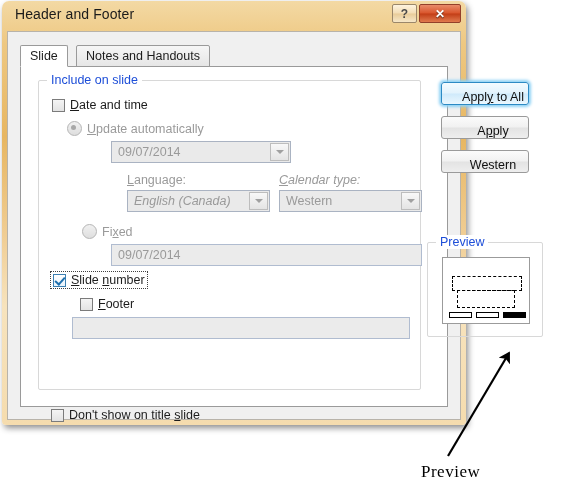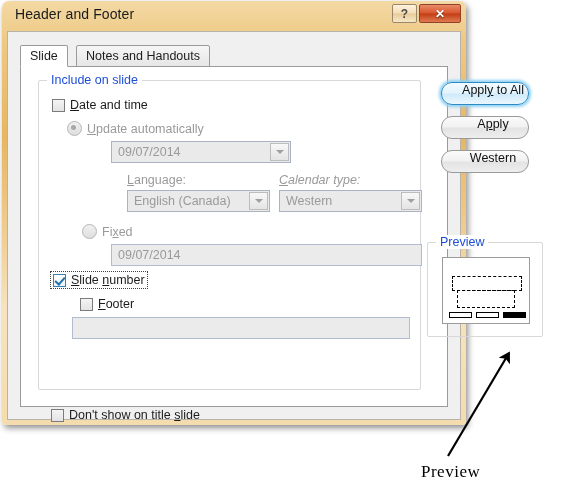--- a/index.html
+++ b/index.html
@@ -186,24 +186,24 @@
     width:0;height:0;
     border-left:4px solid transparent;
     border-right:4px solid transparent;
     border-top:4px solid #a0a0a0;
   }
 
   
   .dbtn{
     position:absolute; left:420px; width:88px; height:23px;
     box-sizing:border-box;
-    display:flex;align-items:flex-start;justify-content:center;
+    display:flex;align-items:flex-end;justify-content:center;
     font-size:12.5px;color:#101010;
     border:1px solid #9a9a9a;
-    border-radius:11px;
+    border-radius:3px;
     background:linear-gradient(to bottom,#fbfbfb 0%,#f1f1f1 48%,#e3e3e3 52%,#eeeeee 100%);
     padding-left:16px;
   }
   .dbtn.default{
     border:1px solid #2c8ac4;
     box-shadow:0 0 3px 2px #8fd2f5;
     background:linear-gradient(to bottom,#f3fbff 0%,#e2f3fd 48%,#cfeafb 52%,#eaf7fe 100%);
   }
 
   
@@ -266,21 +266,21 @@
         </div>
 
         <div class="combo" style="left:72px; top:60px; width:180px; height:22px;">
           <span>09/07/2014</span>
           <span class="arrowbtn">
               <span class="caret"></span>
             </span>
         </div>
 
         <div class="lbl disabled" style="position:absolute; left:88px; top:92px;"><span class="u">L</span>anguage:</div>
-        <div class="combo" style="left:88px; top:109px; width:143px; height:22px;">
+        <div class="combo" style="left:88px; top:109px; width:143px; height:22px;font-style:italic;">
           <span>English (Canada)</span>
           <span class="arrowbtn">
               <span class="caret"></span>
             </span>
         </div>
 
         <div class="lbl disabled" style="position:absolute; left:240px; top:92px;font-style:italic;"><span class="u">C</span>alendar type:</div>
         <div class="combo" style="left:240px; top:109px; width:143px; height:22px;">
           <span>Western</span>
           <span class="arrowbtn">

